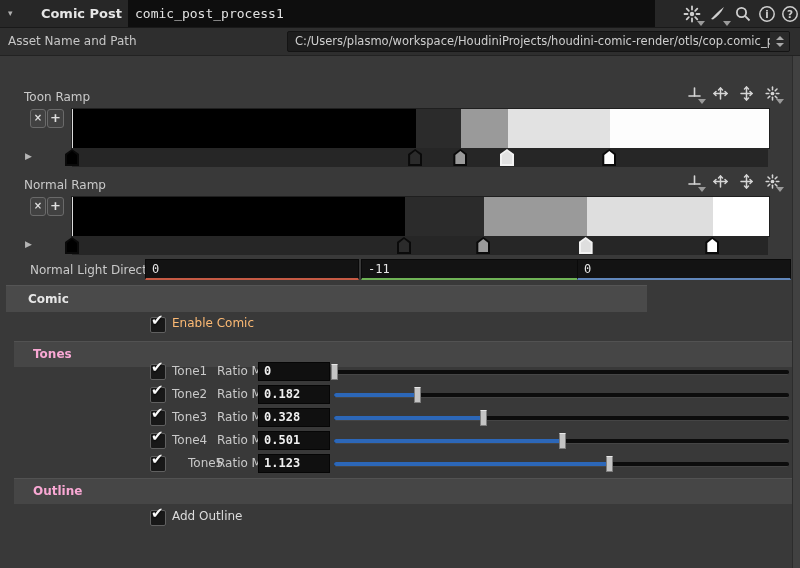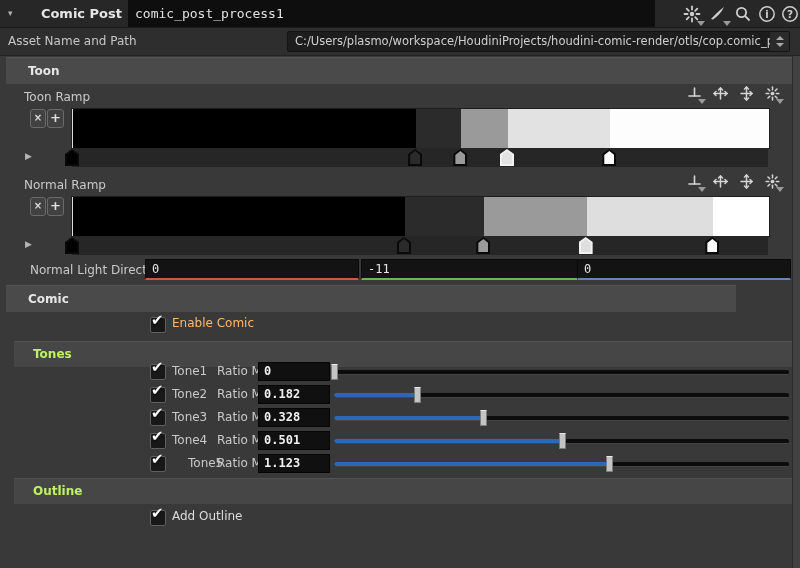--- a/index.html
+++ b/index.html
@@ -31,21 +31,21 @@
   .tri-down{width:0;height:0;border-left:4px solid transparent;border-right:4px solid transparent;border-top:4px solid #a8a8a8;}
   .asset-path{position:absolute;left:287px;top:3px;width:503px;height:21px;background:#1d1d1d;
     border:1px solid #141414;border-radius:2px;box-sizing:border-box;color:#cfcfcf;font-size:11.5px;
     line-height:19px;padding:0 22px 0 7px;white-space:nowrap;overflow:hidden;}
   .asset-path .spinner{background:#2a2a2a;}
 
   
   .sec-hdr{position:absolute;height:26px;background:#4a4a4a;border-top:1px solid #555;
     line-height:26px;font-weight:bold;color:#e6e6e6;}
   .sub-hdr{position:absolute;height:25px;background:#464646;border-top:1px solid #525252;
-    line-height:25px;font-weight:bold;color:#bef264;}
+    line-height:25px;font-weight:bold;color:#f9a8d4;}
 
   .plabel{position:absolute;color:#c9c9c9;}
 
   
   .ramp-toolbar{position:absolute;height:18px;display:flex;gap:9px;}
   .ricon{position:relative;width:17px;height:17px;}
   .ricon svg{width:17px;height:17px;}
   .rbtn{position:absolute;width:16px;height:19px;background:#414141;border:1px solid #6a6a6a;border-radius:3px;
     box-sizing:border-box;color:#e0e0e0;text-align:center;line-height:16px;font-weight:bold;}
   .ramp{position:absolute;}
@@ -140,21 +140,20 @@
     <div class="asset-label">Asset Name and Path</div>
     <div class="asset-path">
       <span>C:/Users/plasmo/workspace/HoudiniProjects/houdini-comic-render/otls/cop.comic_post_process.1.0.h...</span>
       <span class="spinner">
         <span class="tri-up"></span>
         <span class="tri-down"></span>
       </span>
     </div>
   </div>
 
-  <div class="sec-hdr" style="left:6px;top:57px;width:794px;text-indent:22px;">Toon</div>
 
   <div class="plabel" style="left:24px;top:90px;">Toon Ramp</div>
 
   <div class="ramp-toolbar" style="left:686px;top:85px;">
     <span class="ricon">
       <svg viewBox="0 0 17 17" fill="none" stroke="#d5d5d5" stroke-width="1.6" stroke-linecap="round">
         <line x1="8.5" y1="3" x2="8.5" y2="11"></line>
           <line x1="3" y1="11" x2="14" y2="11"></line>
       </svg>
       <span class="mini-caret"></span>
@@ -301,21 +300,21 @@
           <div class="ramp-handle-inner" style="background: rgb(255, 255, 255);"></div>
         </div>
       </div>
   </div>
 
   <div class="plabel" style="left:30px;top:263px;">Normal Light Direction</div>
   <div class="vfield mono" style="left: 145px; top: 259px; width: 214px; border-bottom-color: rgb(199, 91, 69);">0</div>
   <div class="vfield mono" style="left: 361px; top: 259px; width: 246px; border-bottom-color: rgb(111, 179, 86);">-11</div>
   <div class="vfield mono" style="left: 577px; top: 259px; width: 214px; border-bottom-color: rgb(97, 135, 187);">0</div>
 
-  <div class="sec-hdr" style="left:6px;top:285px;width:730px;text-indent:22px;">Comic</div>
+  <div class="sec-hdr" style="left:6px;top:285px;width:641px;text-indent:22px;">Comic</div>
 
   <div class="chk" style="left:150px;top:317px;">
     <span class="mark">✔</span>
   </div>
   <div class="plabel" style="left:172px;top:316px;color:#fdba74;">Enable Comic</div>
 
   <div class="sub-hdr" style="left:14px;top:341px;width:786px;text-indent:19px;">Tones</div>
 
   <div class="tone-row" style="top:360px;">
     <div class="chk" style="left:150px;top:4px;">

